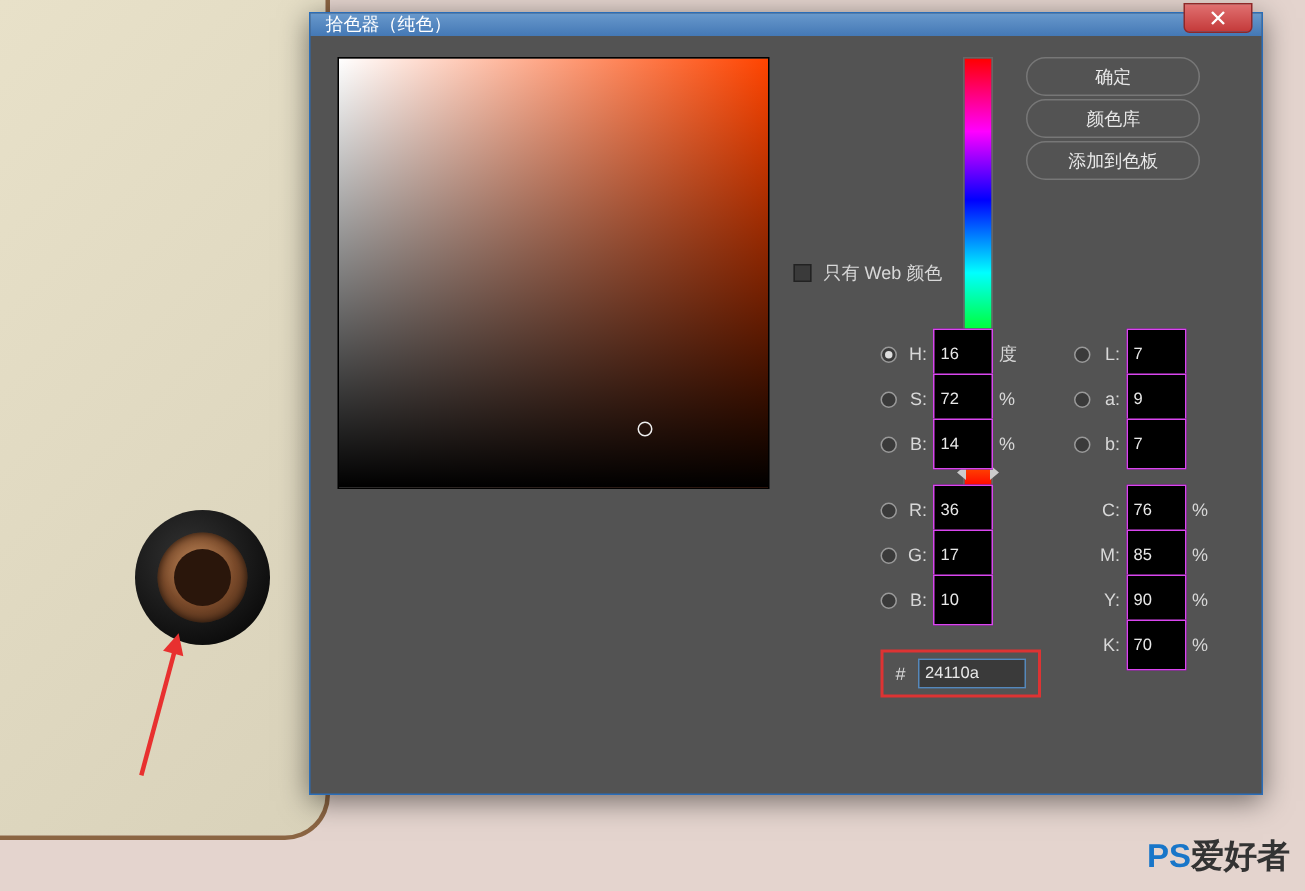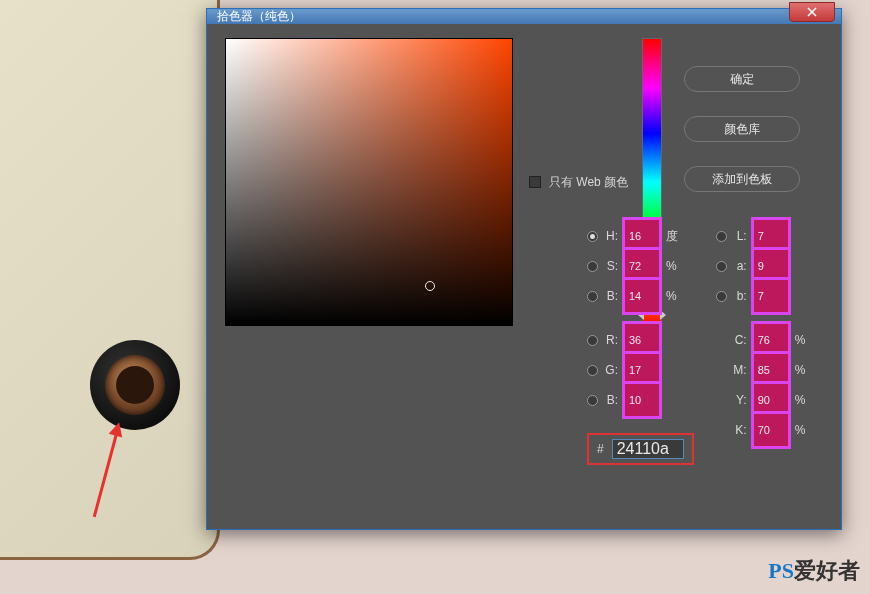--- a/index.html
+++ b/index.html
@@ -31,37 +31,37 @@
 .hue-sliders .l { border-left: 6px solid #ccc; }
 .hue-sliders .r { border-right: 6px solid #ccc; }
 
 .mid-col { width: 78px; display: flex; flex-direction: column; align-items: center; color: #d8d8d8; font-size: 12px; }
 .swatch-stack { width: 62px; height: 70px; border: 1px solid #777; margin-top: 4px; cursor: pointer; }
 .swatch-new { height: 35px; background: #24110a; }
 .swatch-cur { height: 35px; background: #24110a; }
 .cube-icon { margin-top: 6px; color: #aaa; font-size: 14px; }
 .mini-sw { width: 12px; height: 12px; background: #3a1a0c; border: 1px solid #555; margin-top: 4px; }
 
-.right-col { display: flex; flex-direction: column; gap: 24px; margin-left: 4px; margin-top: 28px; }
+.right-col { display: flex; flex-direction: column; gap: 2px; margin-left: 4px; }
 .dlg-btn { width: 116px; height: 26px; background: #535353; border: 1px solid #777; border-radius: 13px; color: #e8e8e8; font-size: 12px; cursor: pointer; display: flex; align-items: center; justify-content: center; }
 .field-col { display: flex; flex-direction: column; gap: 8px; }
 .field-row { display: flex; align-items: center; gap: 4px; height: 22px; }
 .radio { width: 11px; height: 11px; border: 1px solid #999; border-radius: 50%; background: #3a3a3a; position: relative; cursor: pointer; }
 .radio.sel::after { content: ''; position: absolute; top: 2px; left: 2px; width: 5px; height: 5px; background: #ddd; border-radius: 50%; }
 .field-label { width: 16px; text-align: right; }
-.num-input { width: 40px; height: 20px; background: #be185d; border: 3px solid #d946ef; color: #e8e8e8; font-size: 11px; padding: 16px 4px; text-align: left; }
+.num-input { width: 40px; height: 20px; background: #000000; border: 1px solid #d946ef; color: #e8e8e8; font-size: 11px; padding: 16px 4px; text-align: left; }
 .unit { width: 14px; }
 .gap { height: 6px; }
 
 .hex-row { display: flex; align-items: center; gap: 8px; margin-top: 14px; padding: 4px 8px; border: 2px solid #d33; }
 .hex-row .hash { color: #d8d8d8; font-size: 12px; }
-.hex-input { width: 72px; height: 20px; background: #3a3a3a; border: 1px solid #5588bb; color: #e8e8e8; font-size: 16px; padding: 0 4px; }
+.hex-input { width: 72px; height: 20px; background: #3a3a3a; border: 1px solid #5588bb; color: #e8e8e8; font-size: 11px; padding: 0 4px; }
 
 .watermark { position: absolute; bottom: 8px; right: 10px; font-size: 22px; font-weight: bold; color: #333; }
-.watermark .ps { color: #1876c9; font-family: Liberation Serif, serif; }
+.watermark .ps { color: #1876c9; }
 </style>
 </head>
 <body>
 
 <div class="bg-panel"></div>
 <div class="knob-outer">
   <div class="knob-ring">
     <div class="knob-center"></div>
   </div>
 </div>

